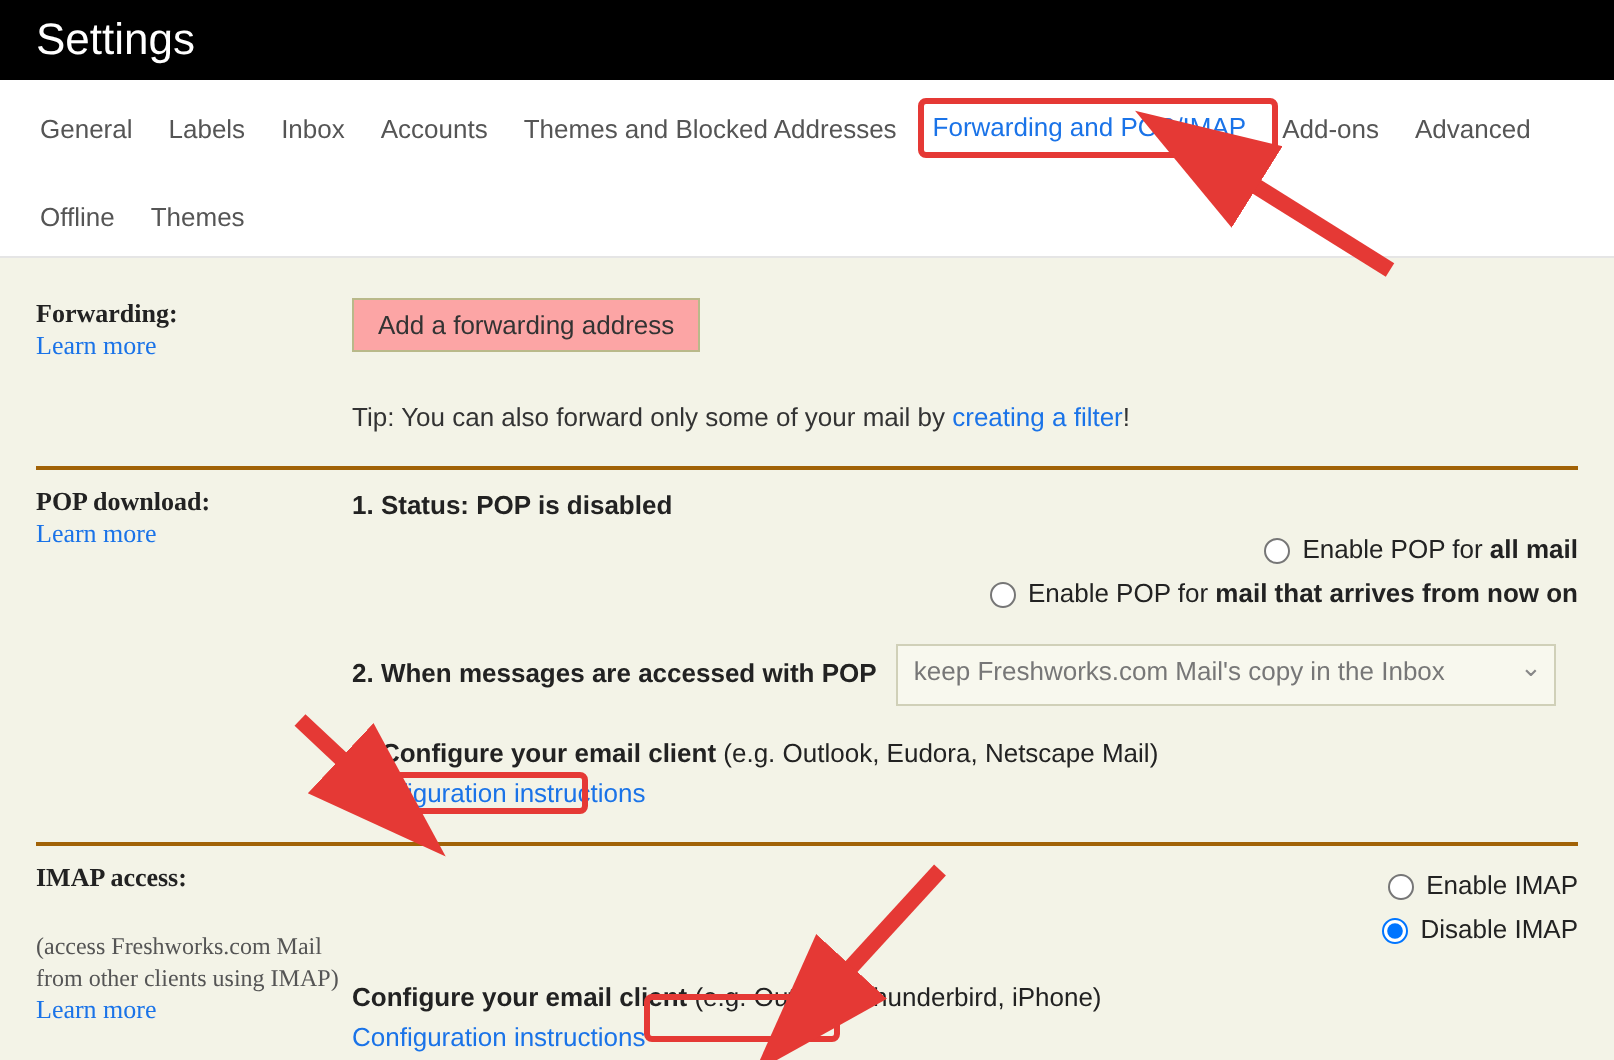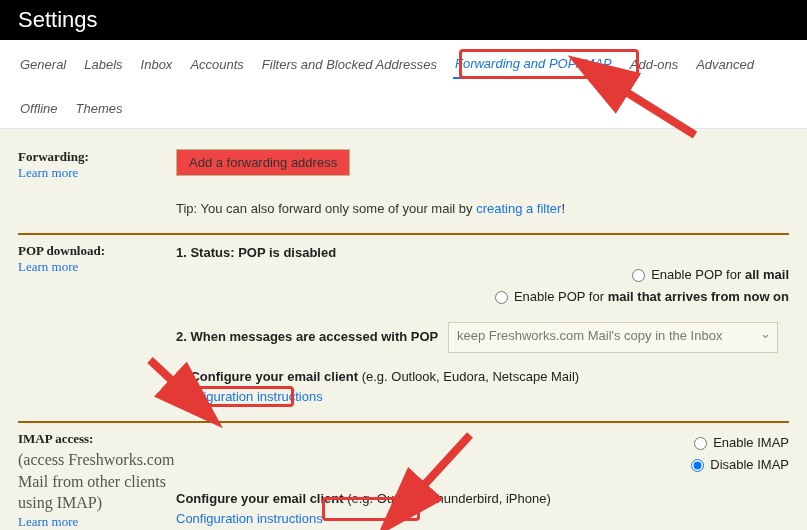--- a/index.html
+++ b/index.html
@@ -25,21 +25,20 @@
   .tabs-wrap {
     background: #fff;
     border-bottom: 1px solid #e5e5e5;
     padding: 10px 18px 6px 18px;
   }
   .tabs-line {
     display: flex;
     flex-wrap: wrap;
     gap: 14px;
     align-items: center;
-    font-style: italic;
   }
   .tab {
     color: #555;
     font-size: 13px;
     padding: 6px 2px;
     cursor: pointer;
     white-space: nowrap;
   }
   .tab.active {
     color: #1a73e8;
@@ -54,26 +53,26 @@
     padding: 8px 0 14px 0;
   }
   .section + .section { border-top: 2px solid #a16207; }
   .section-label {
     width: 158px;
     flex-shrink: 0;
     font-size: 13px;
     font-family: Liberation Serif, serif;
   }
   .section-label .title { font-weight: 700; color: #222; }
-  .section-label .sub { color: #555; font-size: 16px; line-height: 1.35; margin-top: 2px; }
+  .section-label .sub { color: #555; font-size: 12px; line-height: 1.35; margin-top: 18px; }
   .learn-more { color: #1a73e8; cursor: pointer; font-size: 13px; }
   .section-body { flex: 1; font-size: 13px; color: #222; line-height: 1.55; }
   .btn-fwd {
     border: 1px solid #b9b98a;
-    background: #ef4444;
+    background: #fca5a5;
     padding: 5px 12px;
     font-size: 13px;
     cursor: pointer;
     color: #333;
   }
   .tip { margin-top: 23px; color: #333; }
   .link { color: #1a73e8; cursor: pointer; }
   .radio-row { display: flex; align-items: center; gap: 6px; margin-top: 2px; justify-content: flex-end; }
   .radio-row input { cursor: pointer; }
   .bold { font-weight: 700; }
@@ -107,21 +106,21 @@
 <div class="header-bar">
   <span>Settings</span>
 </div>
 
 <div class="tabs-wrap">
   <div class="tabs-line">
     <span class="tab">General</span>
     <span class="tab">Labels</span>
     <span class="tab">Inbox</span>
     <span class="tab">Accounts</span>
-    <span class="tab">Filters and Blocked Addresses</span>
+    <span class="tab">Themes and Blocked Addresses</span>
     <span class="tab active">Forwarding and POP/IMAP</span>
     <span class="tab">Add-ons</span>
     <span class="tab">Advanced</span>
   </div>
   <div class="tabs-line" style="margin-top:16px">
     <span class="tab">Offline</span>
     <span class="tab">Themes</span>
   </div>
 </div>
 

